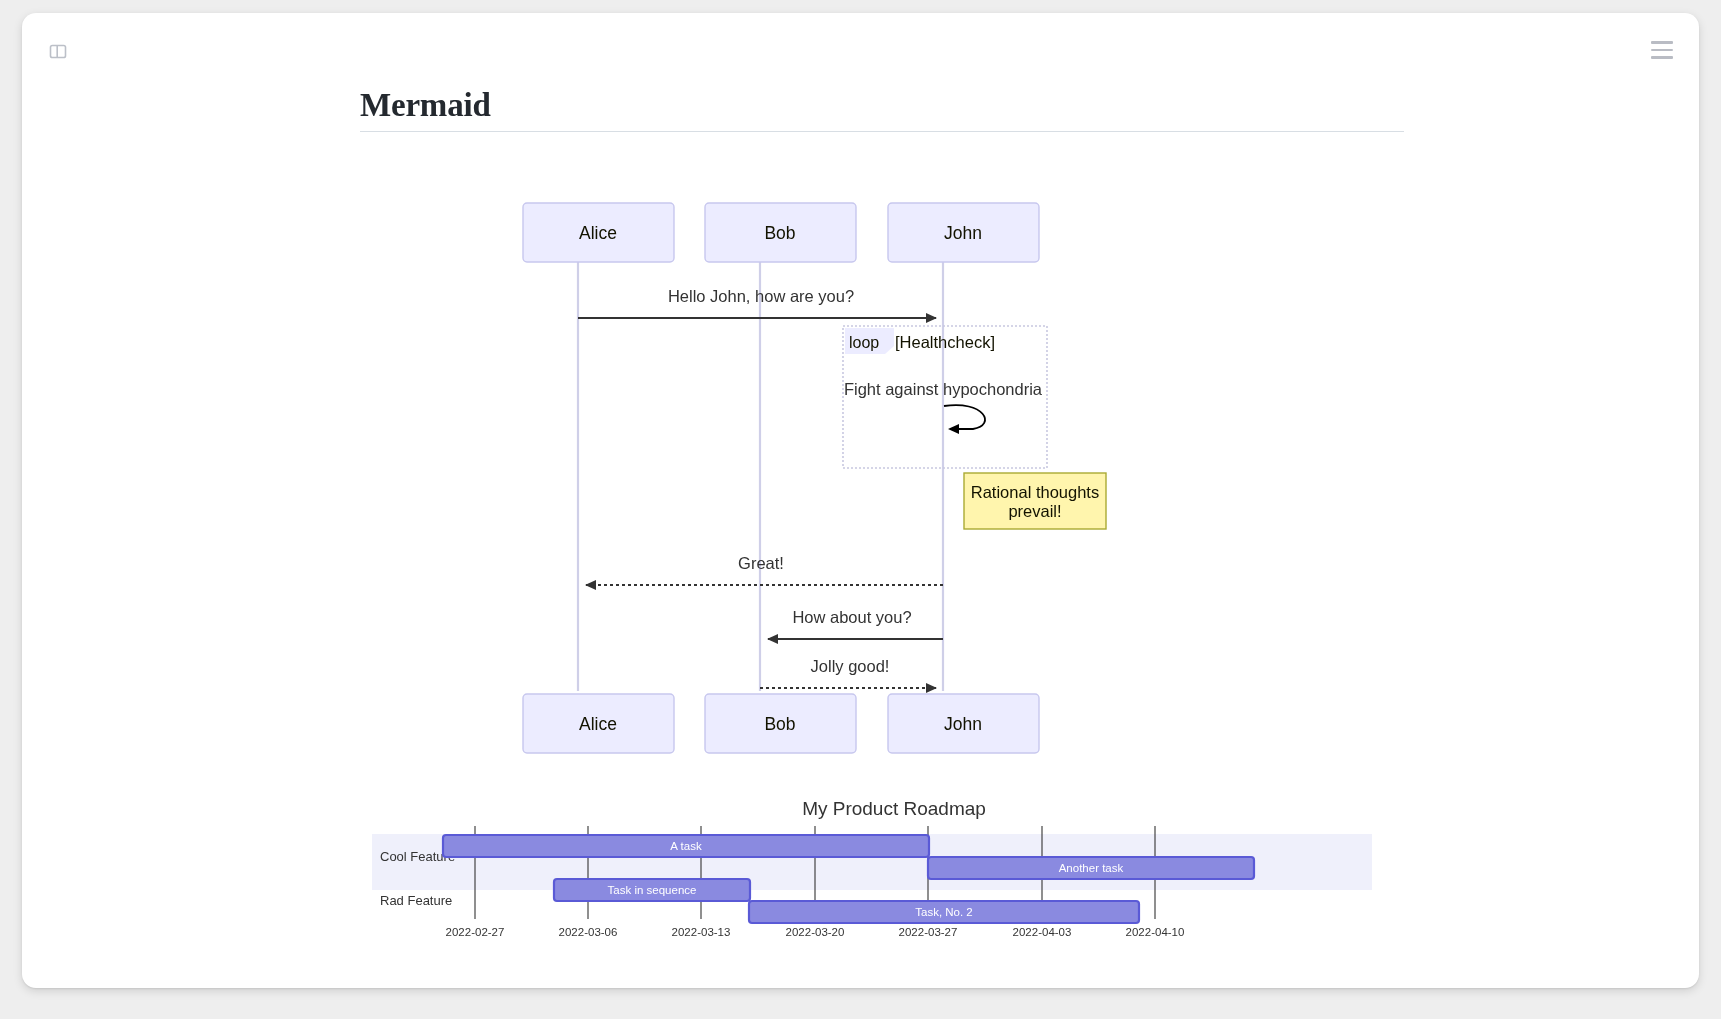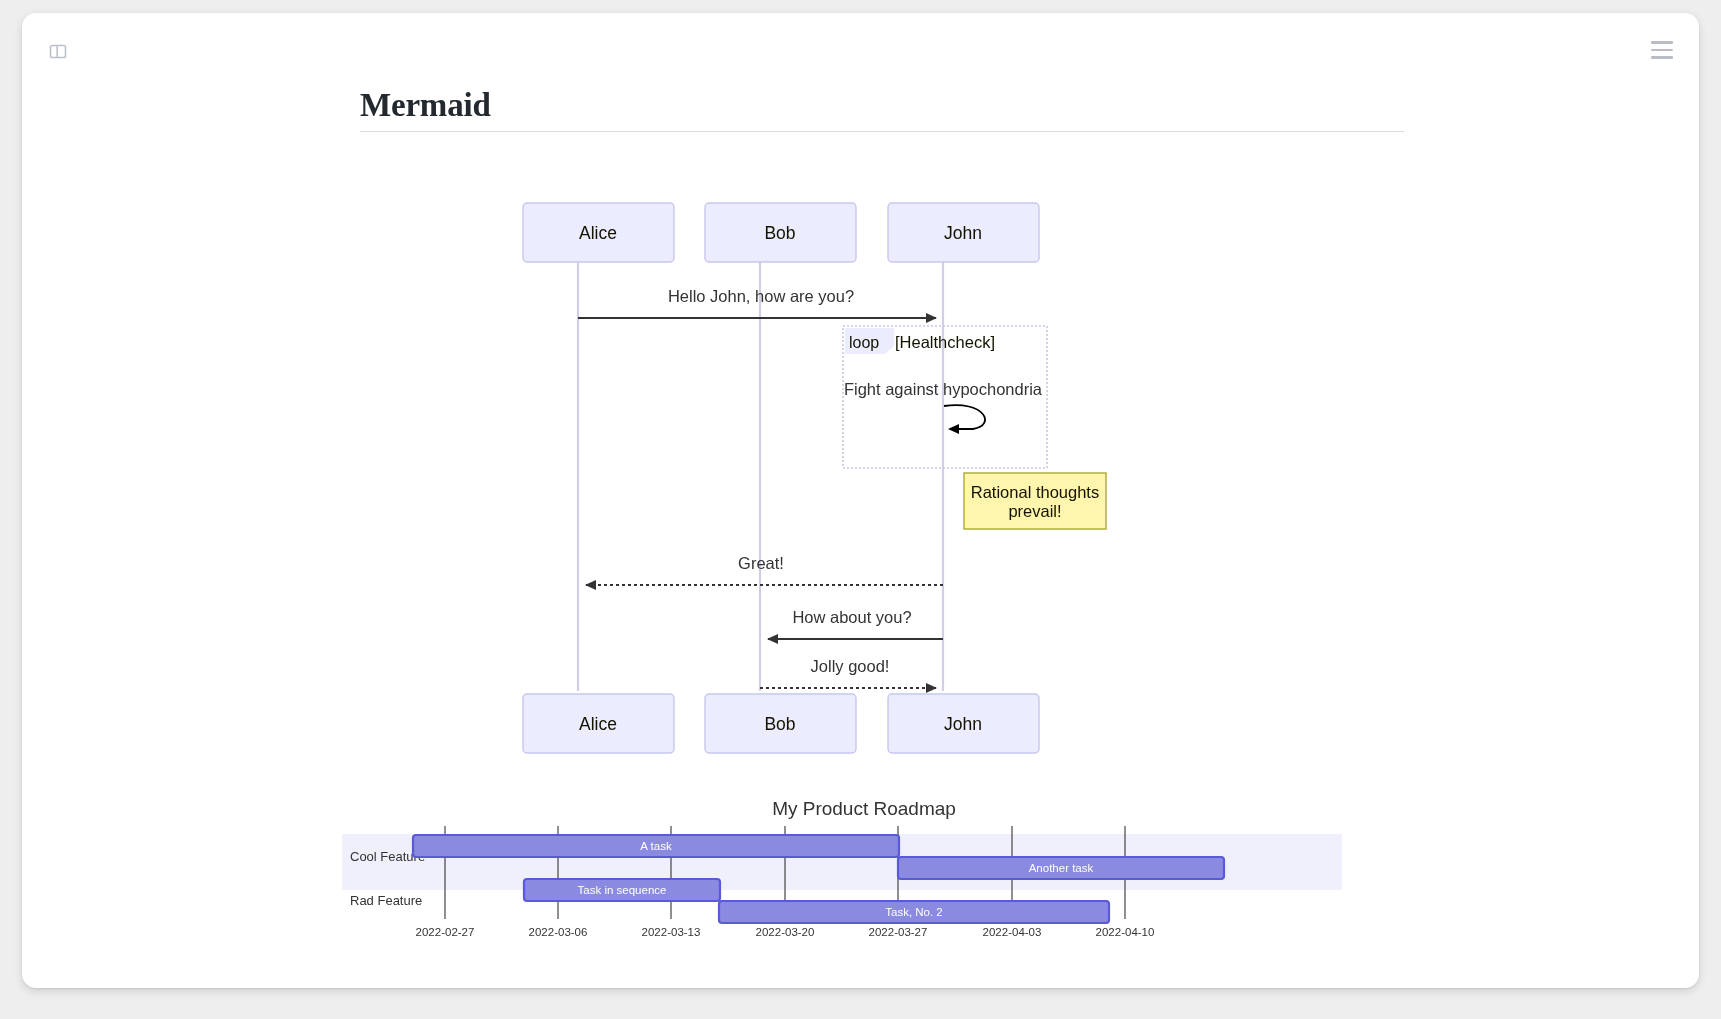--- a/index.html
+++ b/index.html
@@ -89,21 +89,21 @@
     left: 338px;
     top: 60px;
     width: 1044px;
     height: 690px;
   }
   .seq-svg { display: block; }
 
   
   .gantt {
     position: absolute;
-    left: 320px;
+    left: 350px;
     top: 720px;
     width: 1044px;
     height: 190px;
   }
   .gantt-svg { display: block; }
 </style>
 </head>
 <body>
 
 <div class="app-window">

